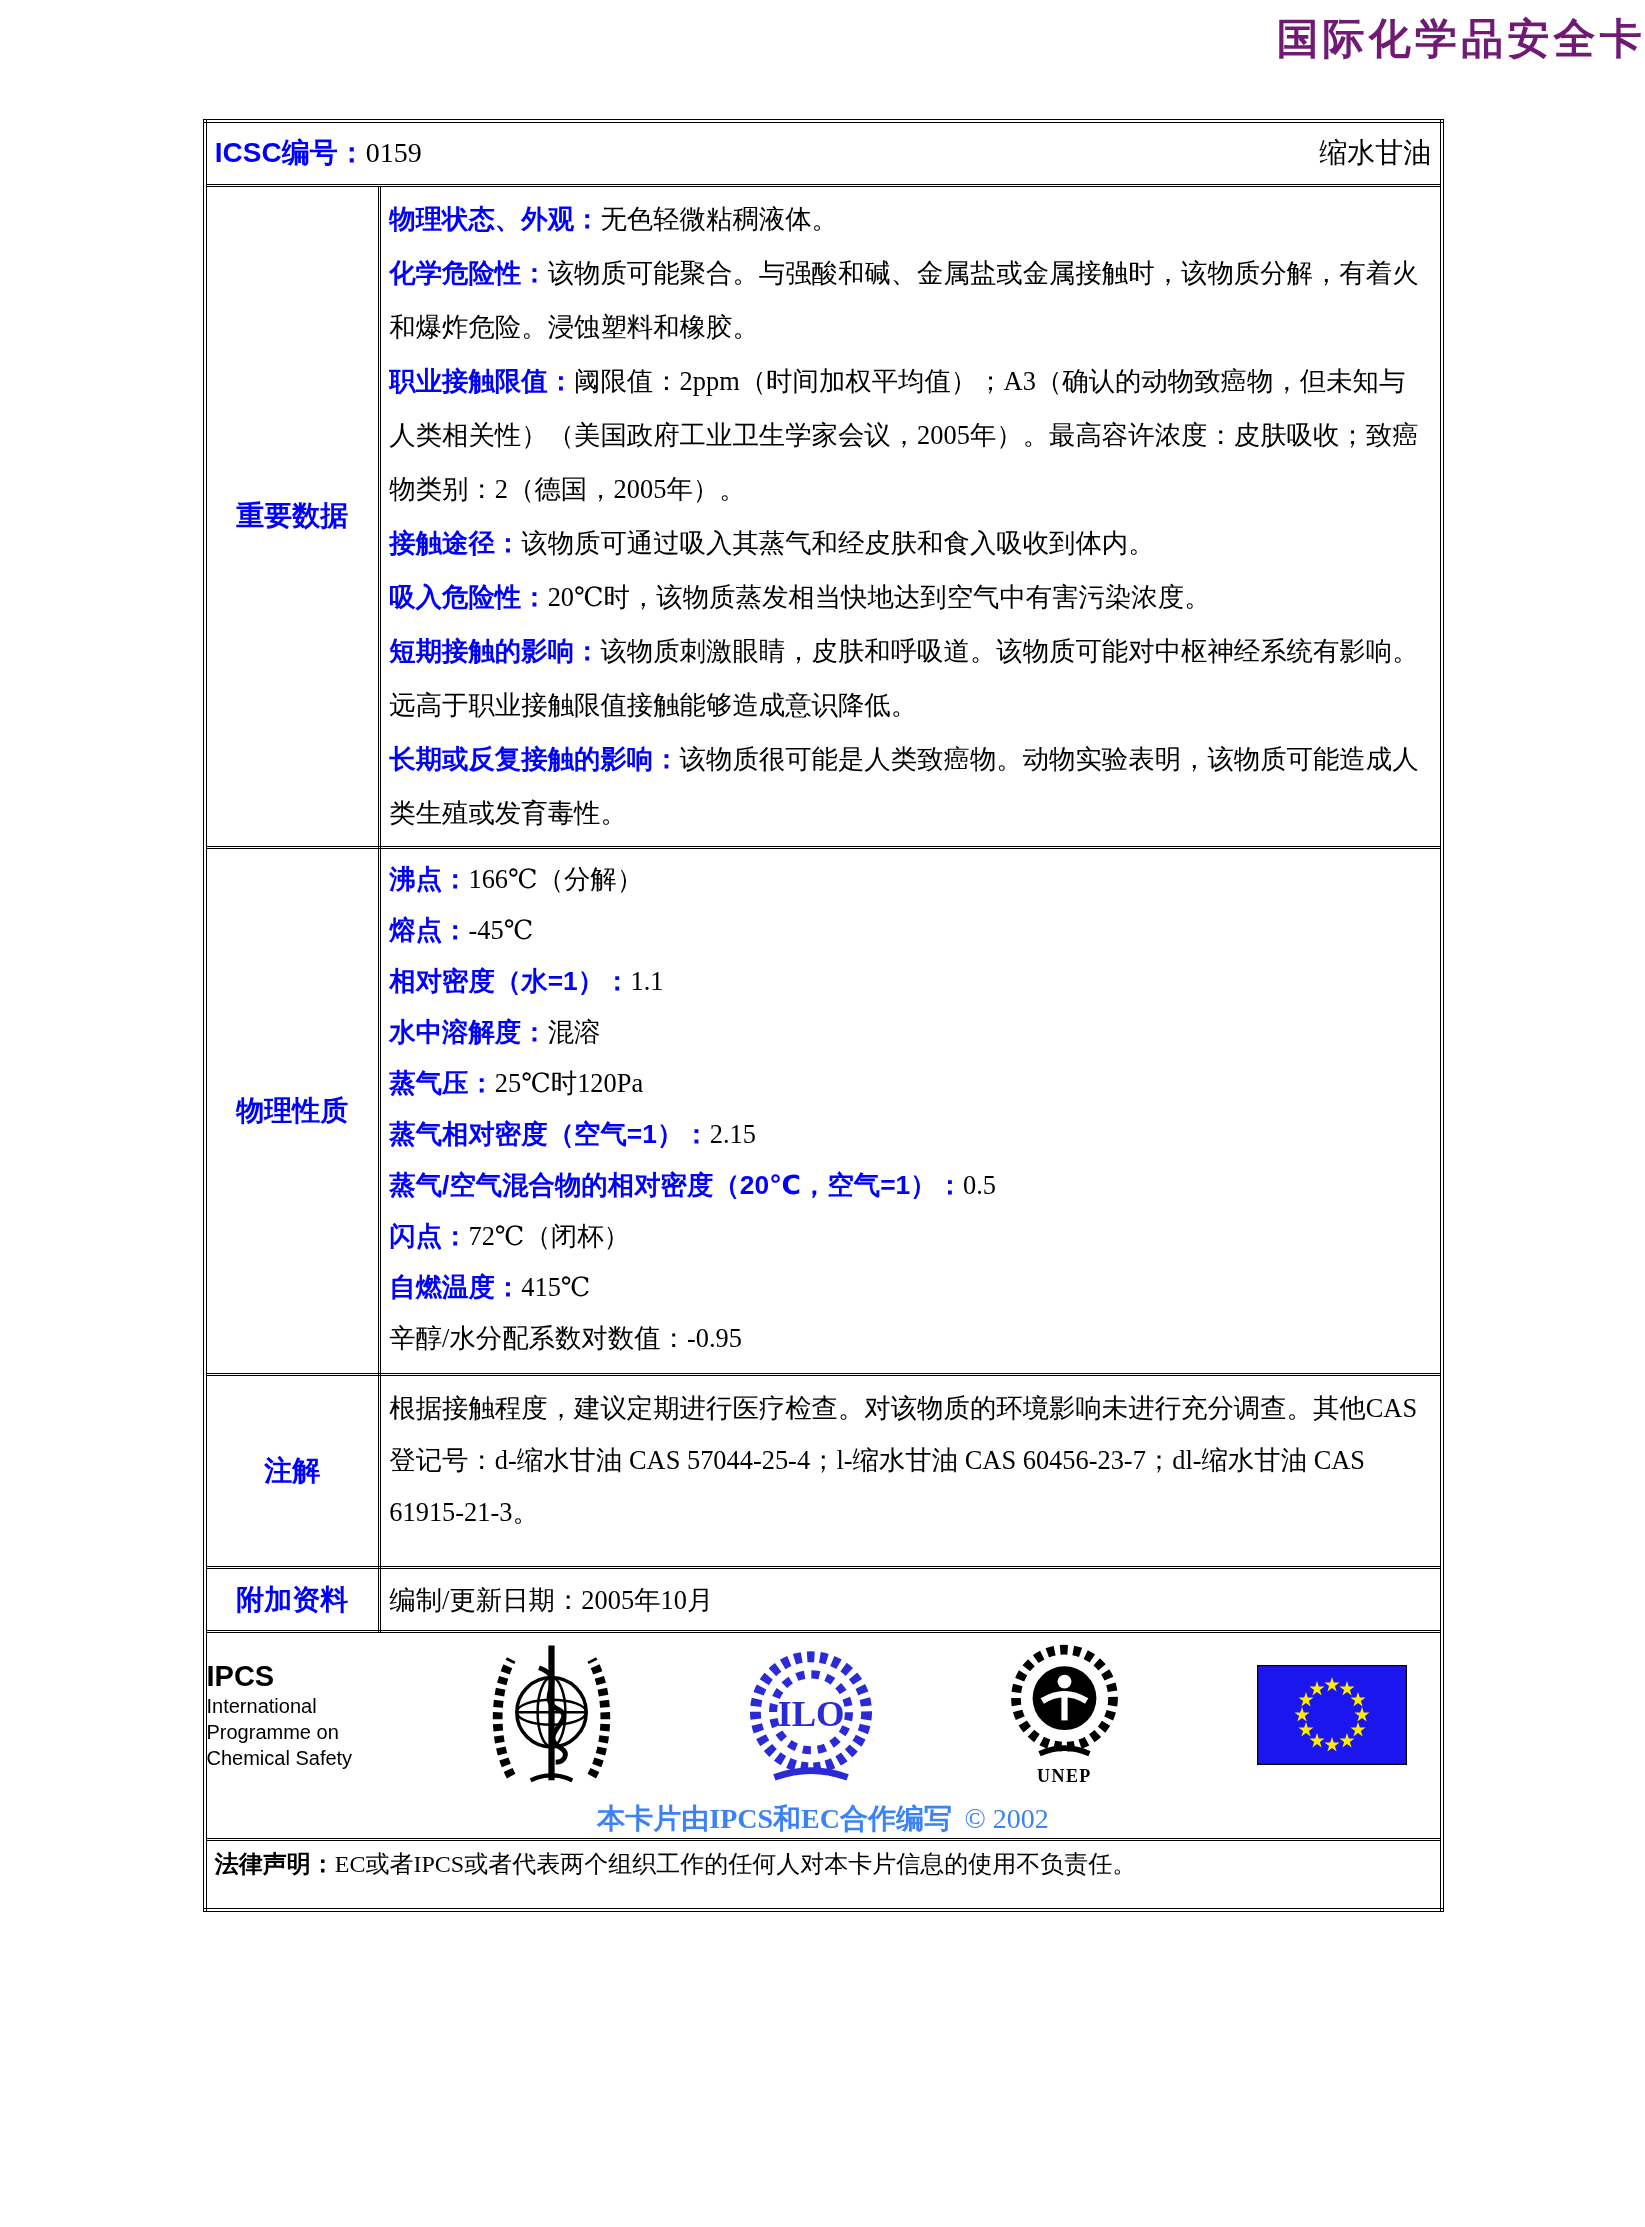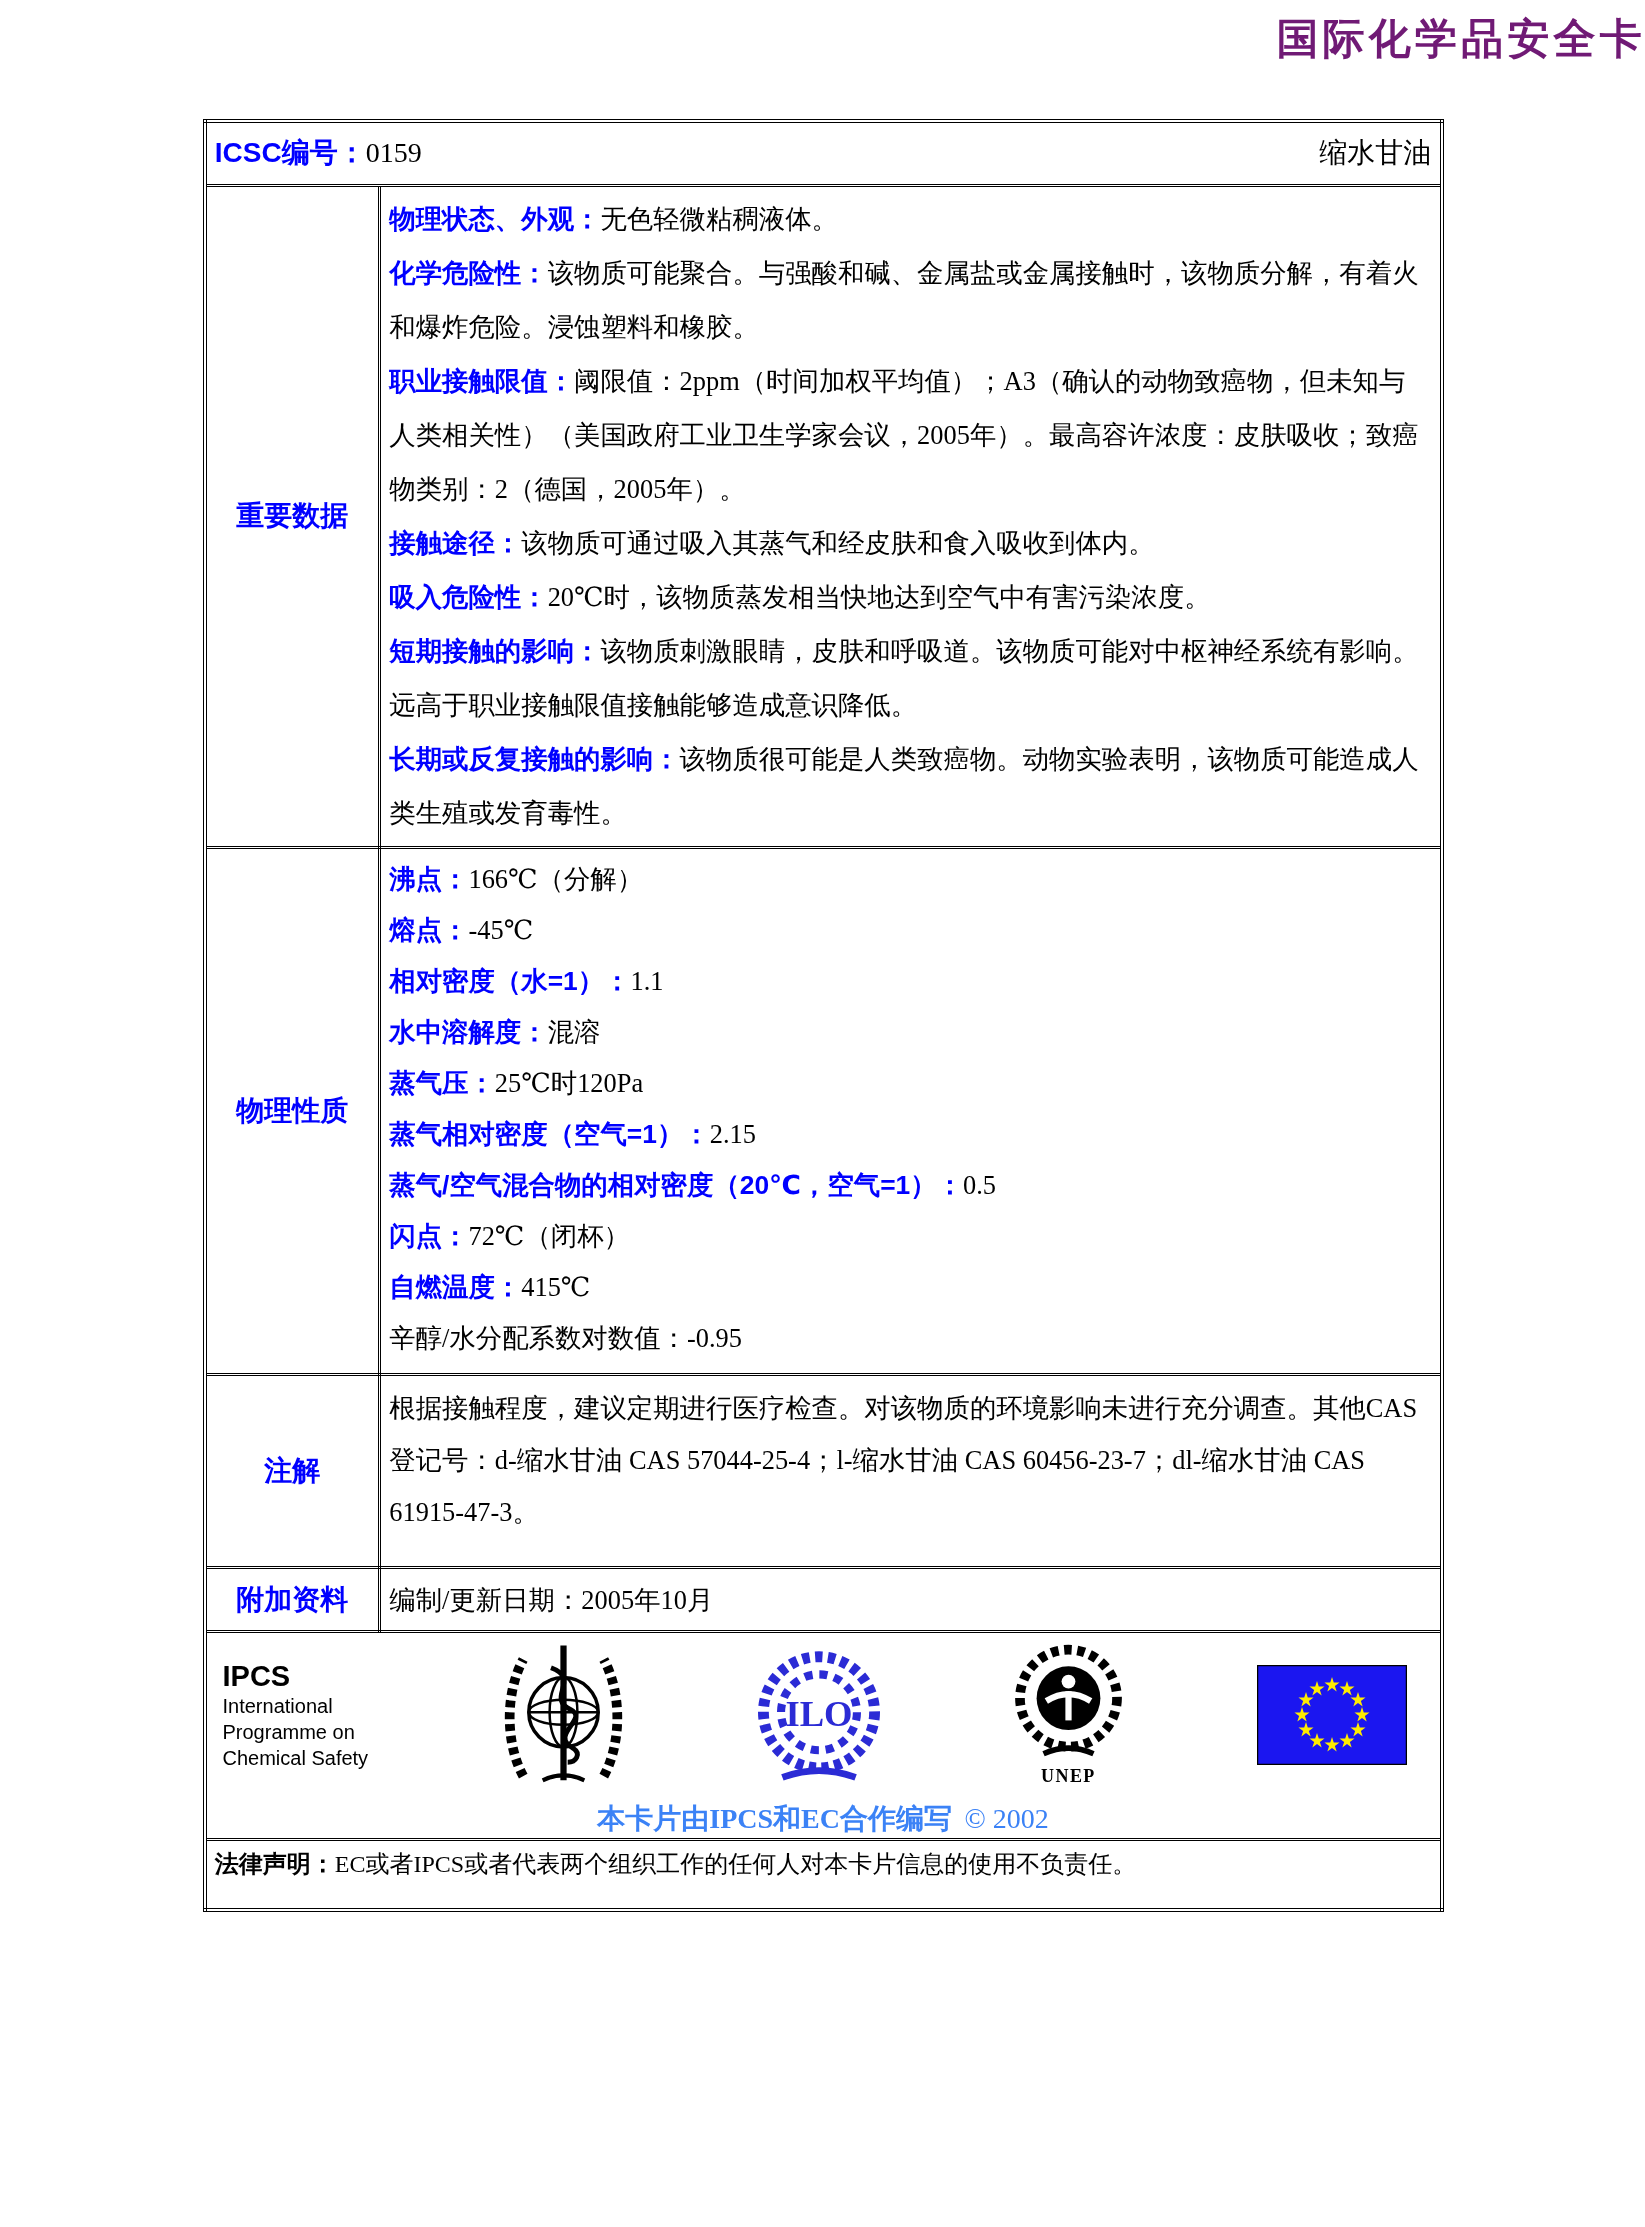--- a/index.html
+++ b/index.html
@@ -19,21 +19,21 @@
   .hdr{display:flex;justify-content:space-between;align-items:center;padding:0 8.3px;font-size:28px;}
   .r-important td.content{height:599px;line-height:54px;}
   .r-physical td.content{height:513px;line-height:51px;}
   .r-env td{height:82px;}
   .r-notes td.content{height:179px;line-height:52px;}
   .r-add td{height:50px;}
   .r-add td.content{vertical-align:middle;line-height:32px;}
   .r-logos td{height:199px;}
   .r-legal td{height:53px;vertical-align:top;padding:7px 8.3px;font-size:24px;line-height:32px;}
   .legal-label{font-weight:bold;font-family:"Liberation Sans","DejaVu Sans",sans-serif;color:#000;}
-  .logos{display:flex;align-items:center;justify-content:space-between;padding:7px 33px 0 16px;}
+  .logos{display:flex;align-items:center;justify-content:space-between;padding:7px 33px 0 0;}
   .ipcs-block{font-family:"Liberation Sans","DejaVu Sans",sans-serif;}
   .ipcs-title{font-size:29px;font-weight:bold;line-height:33px;}
   .ipcs-sub{font-size:20px;line-height:26px;}
   .unep-block{text-align:center;}
   .unep-word{font-family:"Liberation Serif","DejaVu Serif",serif;font-weight:bold;font-size:18px;line-height:28px;letter-spacing:1.4px;}
   .caption{text-align:center;margin-top:9.7px;font-size:28px;color:#3b82f6;}
   .cap-main{font-weight:bold;}
   .cap-copy{font-weight:normal;margin-left:12.5px;}
   svg{display:block;}
 </style>
@@ -83,21 +83,21 @@
       <div><span class="blue-label">蒸气/空气混合物的相对密度（20℃，空气=1）：</span><span>0.5</span></div>
       <div><span class="blue-label">闪点：</span><span>72℃（闭杯）</span></div>
       <div><span class="blue-label">自燃温度：</span><span>415℃</span></div>
       <div><span class="plain-label">辛醇/水分配系数对数值：</span><span>-0.95</span></div>
     </td>
   </tr>
 
 
   <tr class="r-notes">
     <td class="sec">注解</td>
-    <td class="content">根据接触程度，建议定期进行医疗检查。对该物质的环境影响未进行充分调查。其他CAS登记号：d-缩水甘油 CAS 57044-25-4；l-缩水甘油 CAS 60456-23-7；dl-缩水甘油 CAS 61915-47-3。</td>
+    <td class="content">根据接触程度，建议定期进行医疗检查。对该物质的环境影响未进行充分调查。其他CAS登记号：d-缩水甘油 CAS 57044-25-4；l-缩水甘油 CAS 60456-23-7；dl-缩水甘油 CAS 61915-21-3。</td>
   </tr>
 
   <tr class="r-add">
     <td class="sec">附加资料</td>
     <td class="content">编制/更新日期：2005年10月</td>
   </tr>
 
   <tr class="r-logos">
     <td colspan="2">
       <div class="logos">

